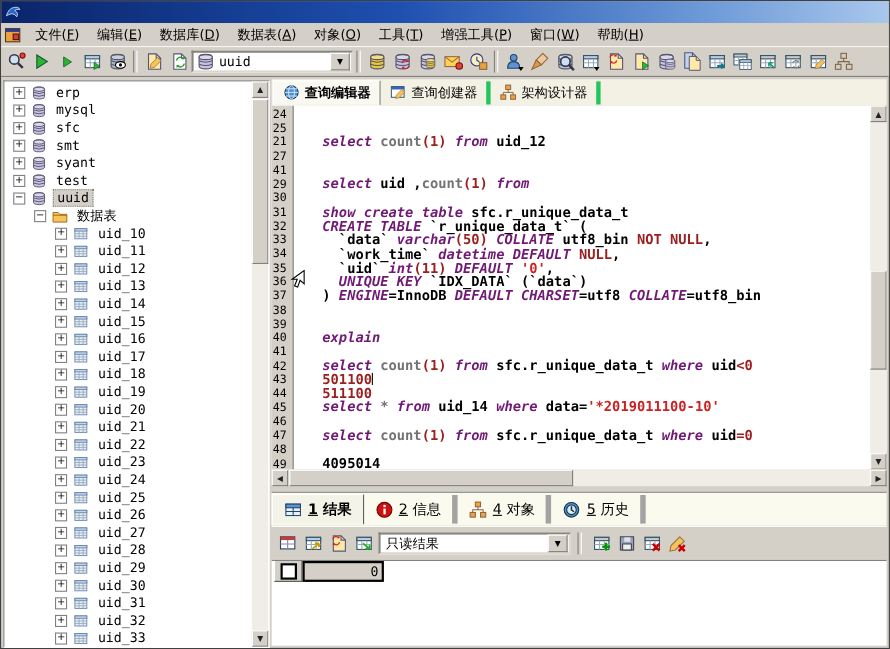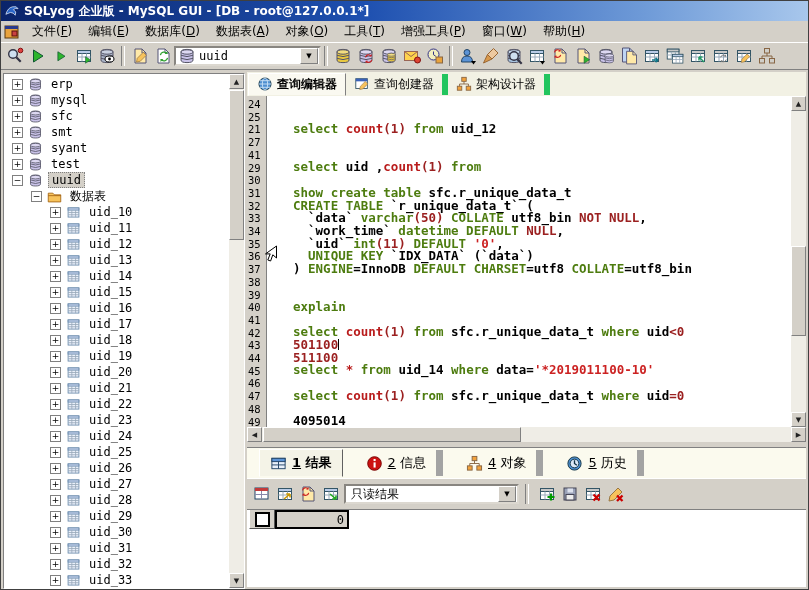--- a/index.html
+++ b/index.html
@@ -38,43 +38,43 @@
   .tlabel.sel{background:#D4D0C8;border:1px dotted #808080;}
   
   .sb-track{background:#EFEDE6;}
   .sb-btn{background:#D4D0C8;border:1px solid;border-color:#fff #808080 #808080 #fff;
     display:flex;align-items:center;justify-content:center;font-size:7px;box-sizing:border-box;color:#222;}
   .sb-thumb{background:#D4D0C8;border:1px solid;border-color:#fff #808080 #808080 #fff;box-sizing:border-box;}
   .vtrack{position:absolute;right:0;top:0;bottom:0;width:15px;}
   
   .rightpanel{position:absolute;left:246px;top:71px;right:2px;bottom:2px;display:flex;flex-direction:column;}
   .doctabs{height:24px;background:#F2F1E4;display:flex;align-items:center;padding-left:1px;flex:0 0 auto;}
-  .dtab{height:21px;display:flex;align-items:center;gap:4px;padding:0 8px;border-right:6px solid #22c55e;}
+  .dtab{height:21px;display:flex;align-items:center;gap:4px;padding:0 8px;border-right:4px solid #22c55e;}
   .dtab.active{background:#FAF9F1;font-weight:bold;border:1px solid;border-color:#fff #808080 #F2F1E4 #fff;justify-content:flex-end;}
   .dtab .dicon{width:16px;height:16px;}
   .hintbar{height:19px;background:#D8D4CC;border-top:1px solid #fff;border-bottom:1px solid #9a978d;
     display:flex;align-items:center;padding-left:4px;flex:0 0 auto;white-space:nowrap;overflow:hidden;}
   
   .editor{flex:0 0 331px;background:#fff;position:relative;display:flex;overflow:hidden;}
   .gutter{width:19px;background:#D4D0C8;border-right:1px solid #808080;flex:0 0 auto;
     font-family:"DejaVu Sans Mono",monospace;font-size:10.5px;line-height:12.7px;padding-top:2px;color:#000;}
   .gutter div{padding-left:1px;}
   .code{flex:1;padding:2px 0 0 26px;font-family:"DejaVu Sans Mono",monospace;font-weight:bold;
     font-size:12.5px;line-height:12.7px;white-space:pre;overflow:hidden;}
   .eline{height:12.7px;}
-  .k{color:#4d7c0f;} .f{color:#b91c1c;} .n{color:#9B2020;} .s{color:#CC2222;} .t{color:#000;}
+  .k{color:#701a75;font-style:italic;} .f{color:#737373;} .n{color:#9B2020;} .s{color:#CC2222;} .t{color:#000;}
   .caret{display:inline-block;width:1px;height:11px;border-left:1px solid #000;vertical-align:-1px;}
   .editor .vtrack{width:15px;position:relative;flex:0 0 auto;}
   
   .hscroll{height:15px;flex:0 0 auto;position:relative;}
   .hgap{height:5px;flex:0 0 auto;background:#D4D0C8;}
   
   .btabs{height:30px;background:#FBFAEE;border-top:1px solid #808080;display:flex;align-items:center;
-    padding-left:12px;flex:0 0 auto;gap:13px;}
-  .btab{height:26px;display:flex;align-items:center;gap:5px;padding:0 10px;border-right:7px solid #a3a3a3;font-size:13px;}
+    padding-left:0;flex:0 0 auto;}
+  .btab{height:26px;display:flex;align-items:center;gap:5px;padding:0 10px;border-right:5px solid #a3a3a3;font-size:13px;}
   .btab.active{font-weight:bold;background:#F4F3E7;border:1px solid;border-color:#fff #606060 #FBFAEE #fff;}
   .btab .dicon{width:17px;height:17px;}
   .btab u, .mitem u{text-decoration:underline;}
   
   .rtoolbar{height:30px;background:#D4D0C8;border-top:1px solid #fff;display:flex;align-items:center;
     padding-left:3px;flex:0 0 auto;}
   
   .rgrid{flex:1;background:#fff;border-top:1px solid #808080;position:relative;overflow:hidden;}
   .grow{display:flex;margin-left:2px;}
   .gcell{box-sizing:border-box;font-family:"DejaVu Sans Mono",monospace;font-size:12px;display:flex;align-items:center;}
@@ -86,21 +86,20 @@
 </style>
 </head>
 <body>
 
 <div class="window">
 
   <div class="titlebar">
     <svg class="appicon" viewBox="0 0 16 16">
       <path d="M2 11 Q4 4 9 3 Q14 2 15 5 Q12 4 10 6 Q14 8 12 12 Q10 9 7 9 Q4 10 2 11z" fill="#2A66C8" stroke="#fff" stroke-width="0.7"></path>
     </svg>
-    <span>SQLyog 企业版 - MySQL GUI - [DB - root@127.0.0.1*]</span>
   </div>
 
   <div class="menubar">
     <svg class="mdiicon" viewBox="0 0 16 16">
       <rect x="1" y="2" width="13" height="12" fill="#E8A33D" stroke="#5A3A10"></rect>
       <rect x="1" y="2" width="13" height="3" fill="#2A3A8C"></rect>
       <rect x="8" y="7" width="5" height="5" fill="#C94242" stroke="#5A1010"></rect>
     </svg>
   <div class="mitem">文件(<u>F</u>)</div>
       <div class="mitem">编辑(<u>E</u>)</div>

